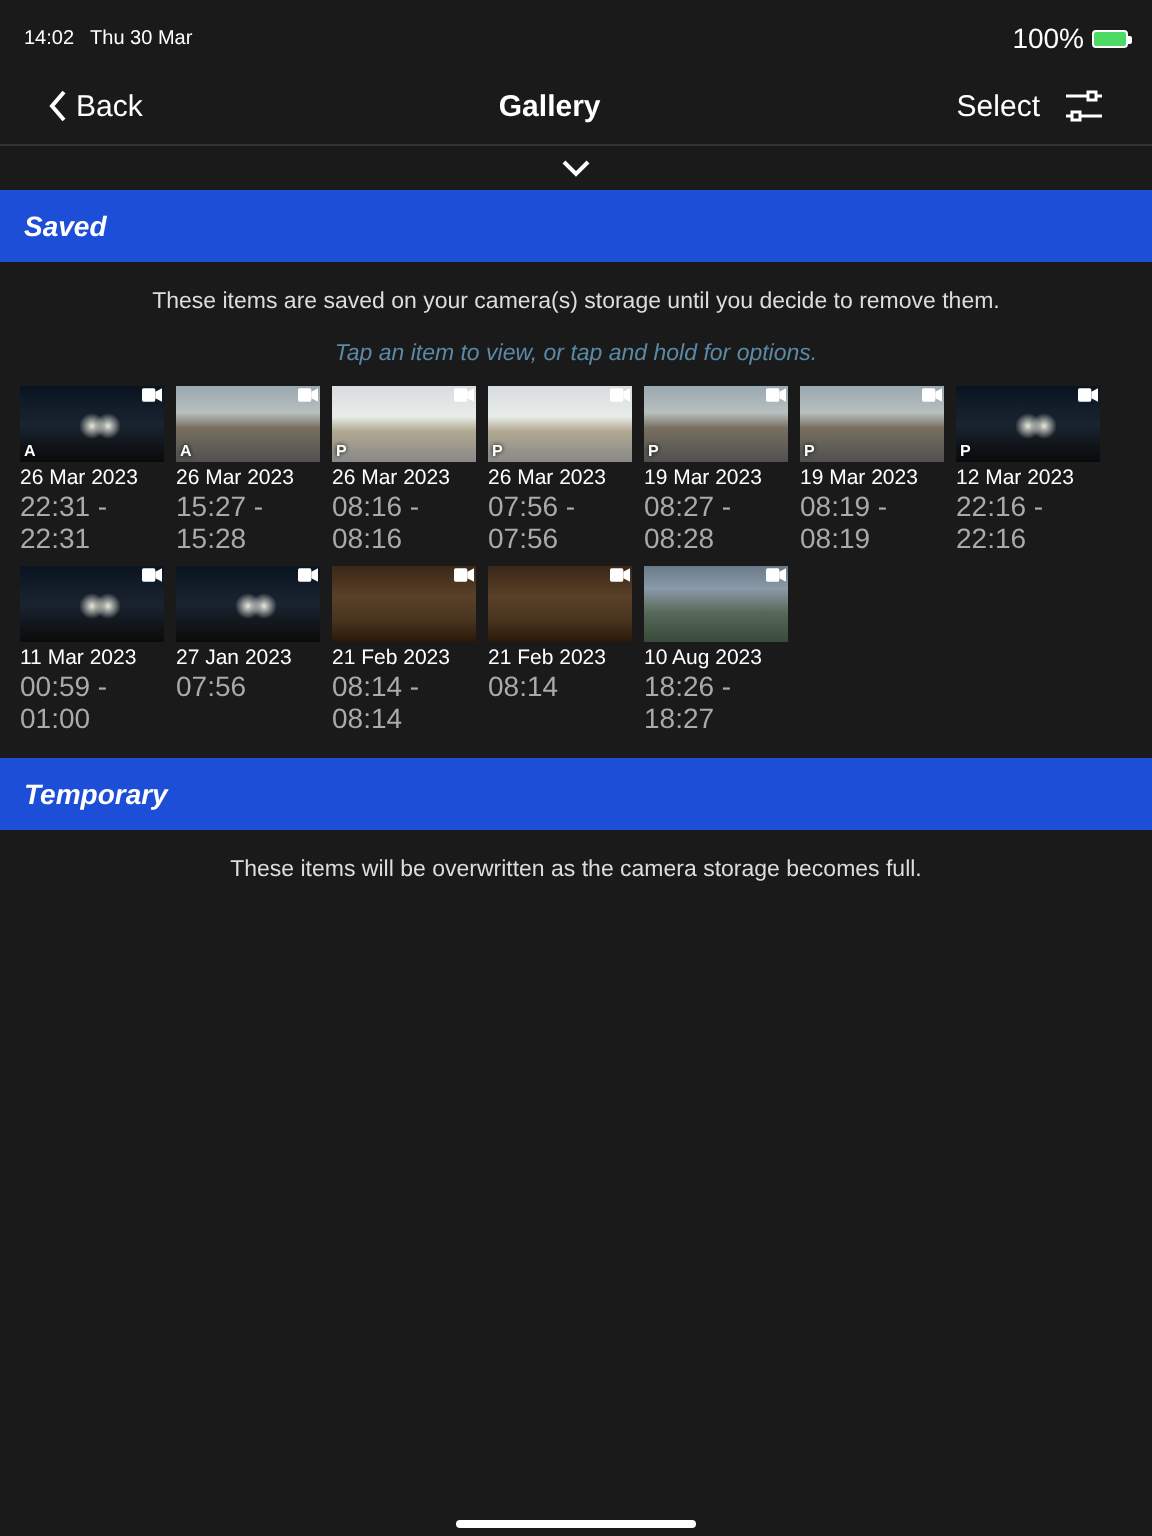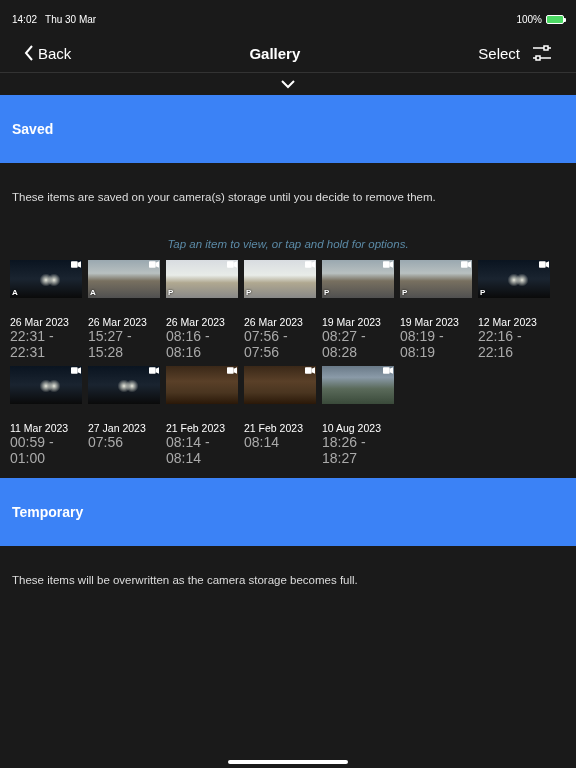--- a/index.html
+++ b/index.html
@@ -9,21 +9,21 @@
       color: #fff;
       font-family: -apple-system, BlinkMacSystemFont, 'Helvetica Neue', sans-serif;
       overflow: hidden;
       position: relative;
     }
     .status-bar {
       display: flex; justify-content: space-between; align-items: center;
       padding: 19px 12px; font-size: 10px; height: 16px;
     }
     .status-left { display: flex; gap: 8px; }
-    .status-right { display: flex; align-items: center; gap: 2px; font-size: 10px; }
+    .status-right { display: flex; align-items: center; gap: 2px; font-size: 14px; }
     .battery-icon {
       width: 18px; height: 9px;
       border: 1px solid #fff; border-radius: 2px;
       position: relative; display: inline-block;
       background: linear-gradient(to right, #4cd964 100%, transparent 0);
       margin-left: 2px;
     }
     .battery-icon::after {
       content: ''; position: absolute; right: -3px; top: 2px;
       width: 2px; height: 4px; background: #fff; border-radius: 0 1px 1px 0;
@@ -32,29 +32,29 @@
       display: flex; justify-content: space-between; align-items: center;
       padding: 6px 24px 10px; border-bottom: 1px solid #333;
     }
     .nav-back { display: flex; align-items: center; gap: 4px; font-size: 15px; }
     .nav-title { font-size: 15px; font-weight: 700; }
     .nav-right { display: flex; align-items: center; gap: 12px; font-size: 15px; }
     .chevron-row {
       display: flex; justify-content: center; padding: 6px 0;
     }
     .section-header {
-      background: #3b82f6; padding: 26px 12px;
-      font-size: 14px; font-weight: 600;
+      background: #1d4ed8; padding: 10px 12px;
+      font-size: 14px; font-weight: 600; font-style: italic;
     }
     .section-desc {
-      padding: 28px 12px 10px; font-size: 11.5px; color: #ddd;
+      padding: 14px 12px 10px; font-size: 11.5px; color: #ddd; text-align: center;
     }
     .hint {
       text-align: center; font-size: 11.5px; font-style: italic;
-      color: #5b8aa6; padding: 4px 0 10px; margin-top: 21px;
+      color: #5b8aa6; padding: 4px 0 10px;
     }
     .grid {
       display: flex; flex-wrap: wrap; gap: 6px;
       padding: 0 10px 12px;
     }
     .thumb {
       width: 72px;
     }
     .thumb-img {
       width: 72px; height: 38px;
@@ -85,21 +85,21 @@
     }
     .cam-icon {
       position: absolute; top: 1px; right: 1px;
       width: 10px; height: 7px;
     }
     .type-icon {
       position: absolute; bottom: 1px; left: 2px;
       font-size: 8px; color: #fff; font-weight: bold;
       text-shadow: 0 0 2px #000;
     }
-    .thumb-date { font-size: 10.5px; margin-top: 18px; }
+    .thumb-date { font-size: 10.5px; margin-top: 2px; }
     .thumb-time { font-size: 14px; color: #aaa; }
     .home-indicator {
       position: absolute; bottom: 4px; left: 50%; transform: translateX(-50%);
       width: 120px; height: 4px; background: #fff; border-radius: 2px;
     }
   </style>
 </head>
 <body>
 
 <div class="status-bar">

